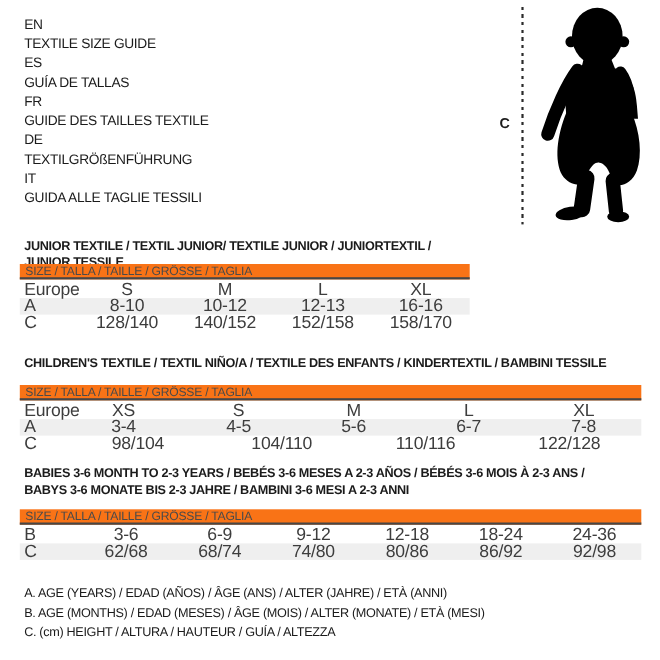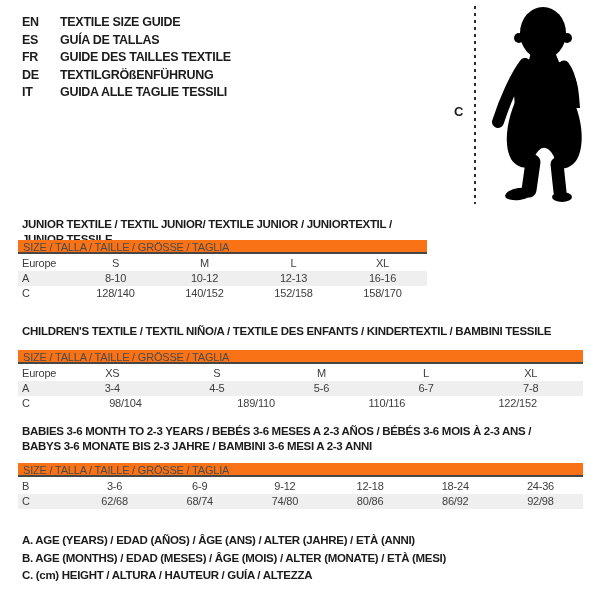--- a/index.html
+++ b/index.html
@@ -7,21 +7,21 @@
   body {
     position: relative;
     background: #ffffff;
     font-family: "Liberation Sans", sans-serif;
     color: #1b1b1b;
     overflow: hidden;
   }
 
   
   .lang-list { position: absolute; left: 22px; top: 14px; }
-  .lang-row { display: flex; line-height: 17.5px; font-size: 12.5px; font-weight: 700; letter-spacing: -0.3px; }
+  .lang-row { display: flex; line-height: 17.5px; font-size: 12.5px; font-weight: 400; letter-spacing: -0.3px; flex-direction: column; }
   .lang-code { width: 38px; }
 
   
   .figure-area { position: absolute; left: 448px; top: 0; width: 152px; height: 212px; }
   .height-line {
     position: absolute; left: 26px; top: 6px; width: 2px; height: 198px;
     background: repeating-linear-gradient(to bottom, #2b2b2b 0 3px, transparent 3px 7px);
   }
   .figure-label { position: absolute; left: 6px; top: 104px; font-size: 13px; font-weight: 700; }
   .baby-svg { position: absolute; left: 37px; top: 4px; width: 110px; height: 200px; }
@@ -46,31 +46,31 @@
   }
   #table1 .size-band { top: 23px; }
   #table2 .size-band { top: 26px; }
   #table3 .size-band { top: 39px; }
 
   .rows { position: absolute; left: 0; right: 0; }
   #table1 .rows { top: 39px; }
   #table2 .rows { top: 42px; }
   #table3 .rows { top: 55px; }
 
-  .trow { display: flex; height: 15px; font-size: 11px; line-height: 15px; color: #3d3d3d; letter-spacing: -0.2px; }
+  .trow { display: flex; height: 15px; font-size: 16px; line-height: 15px; color: #3d3d3d; letter-spacing: -0.2px; }
   .trow.shaded { background: #efefef; }
   .tlabel { padding-left: 4px; }
   #table1 .tlabel { width: 53px; }
   #table2 .tlabel { width: 42px; }
   #table3 .tlabel { width: 54px; }
   .tcell { flex: 1; text-align: center; }
 
   
   .legend { position: absolute; left: 22px; top: 532px; }
-  .legend-row { font-size: 11.5px; font-weight: 700; line-height: 17.5px; letter-spacing: -0.3px; }
+  .legend-row { font-size: 11.5px; font-weight: 400; line-height: 17.5px; letter-spacing: -0.3px; }
 </style>
 </head>
 <body>
 
 <div class="lang-list">
     <div class="lang-row">
       <span class="lang-code">EN</span>
       <span class="lang-text">TEXTILE SIZE GUIDE</span>
     </div>
     <div class="lang-row">
@@ -155,23 +155,23 @@
         <div class="tlabel">A</div>
         <div class="tcell">3-4</div>
         <div class="tcell">4-5</div>
         <div class="tcell">5-6</div>
         <div class="tcell">6-7</div>
         <div class="tcell">7-8</div>
       </div>
       <div class="trow">
         <div class="tlabel">C</div>
         <div class="tcell">98/104</div>
-        <div class="tcell">189/110</div>
+        <div class="tcell">104/110</div>
         <div class="tcell">110/116</div>
-        <div class="tcell">122/152</div>
+        <div class="tcell">122/128</div>
       </div>
     </div>
 </div>
 
 <div class="table-section" id="table3">
   <div class="table-title">BABIES 3-6 MONTH TO 2-3 YEARS / BEBÉS 3-6 MESES A 2-3 AÑOS / BÉBÉS 3-6 MOIS À 2-3 ANS /
 BABYS 3-6 MONATE BIS 2-3 JAHRE / BAMBINI 3-6 MESI A 2-3 ANNI</div>
   <div class="size-band">SIZE / TALLA / TAILLE / GRÖSSE / TAGLIA</div>
   <div class="rows">
       <div class="trow">

